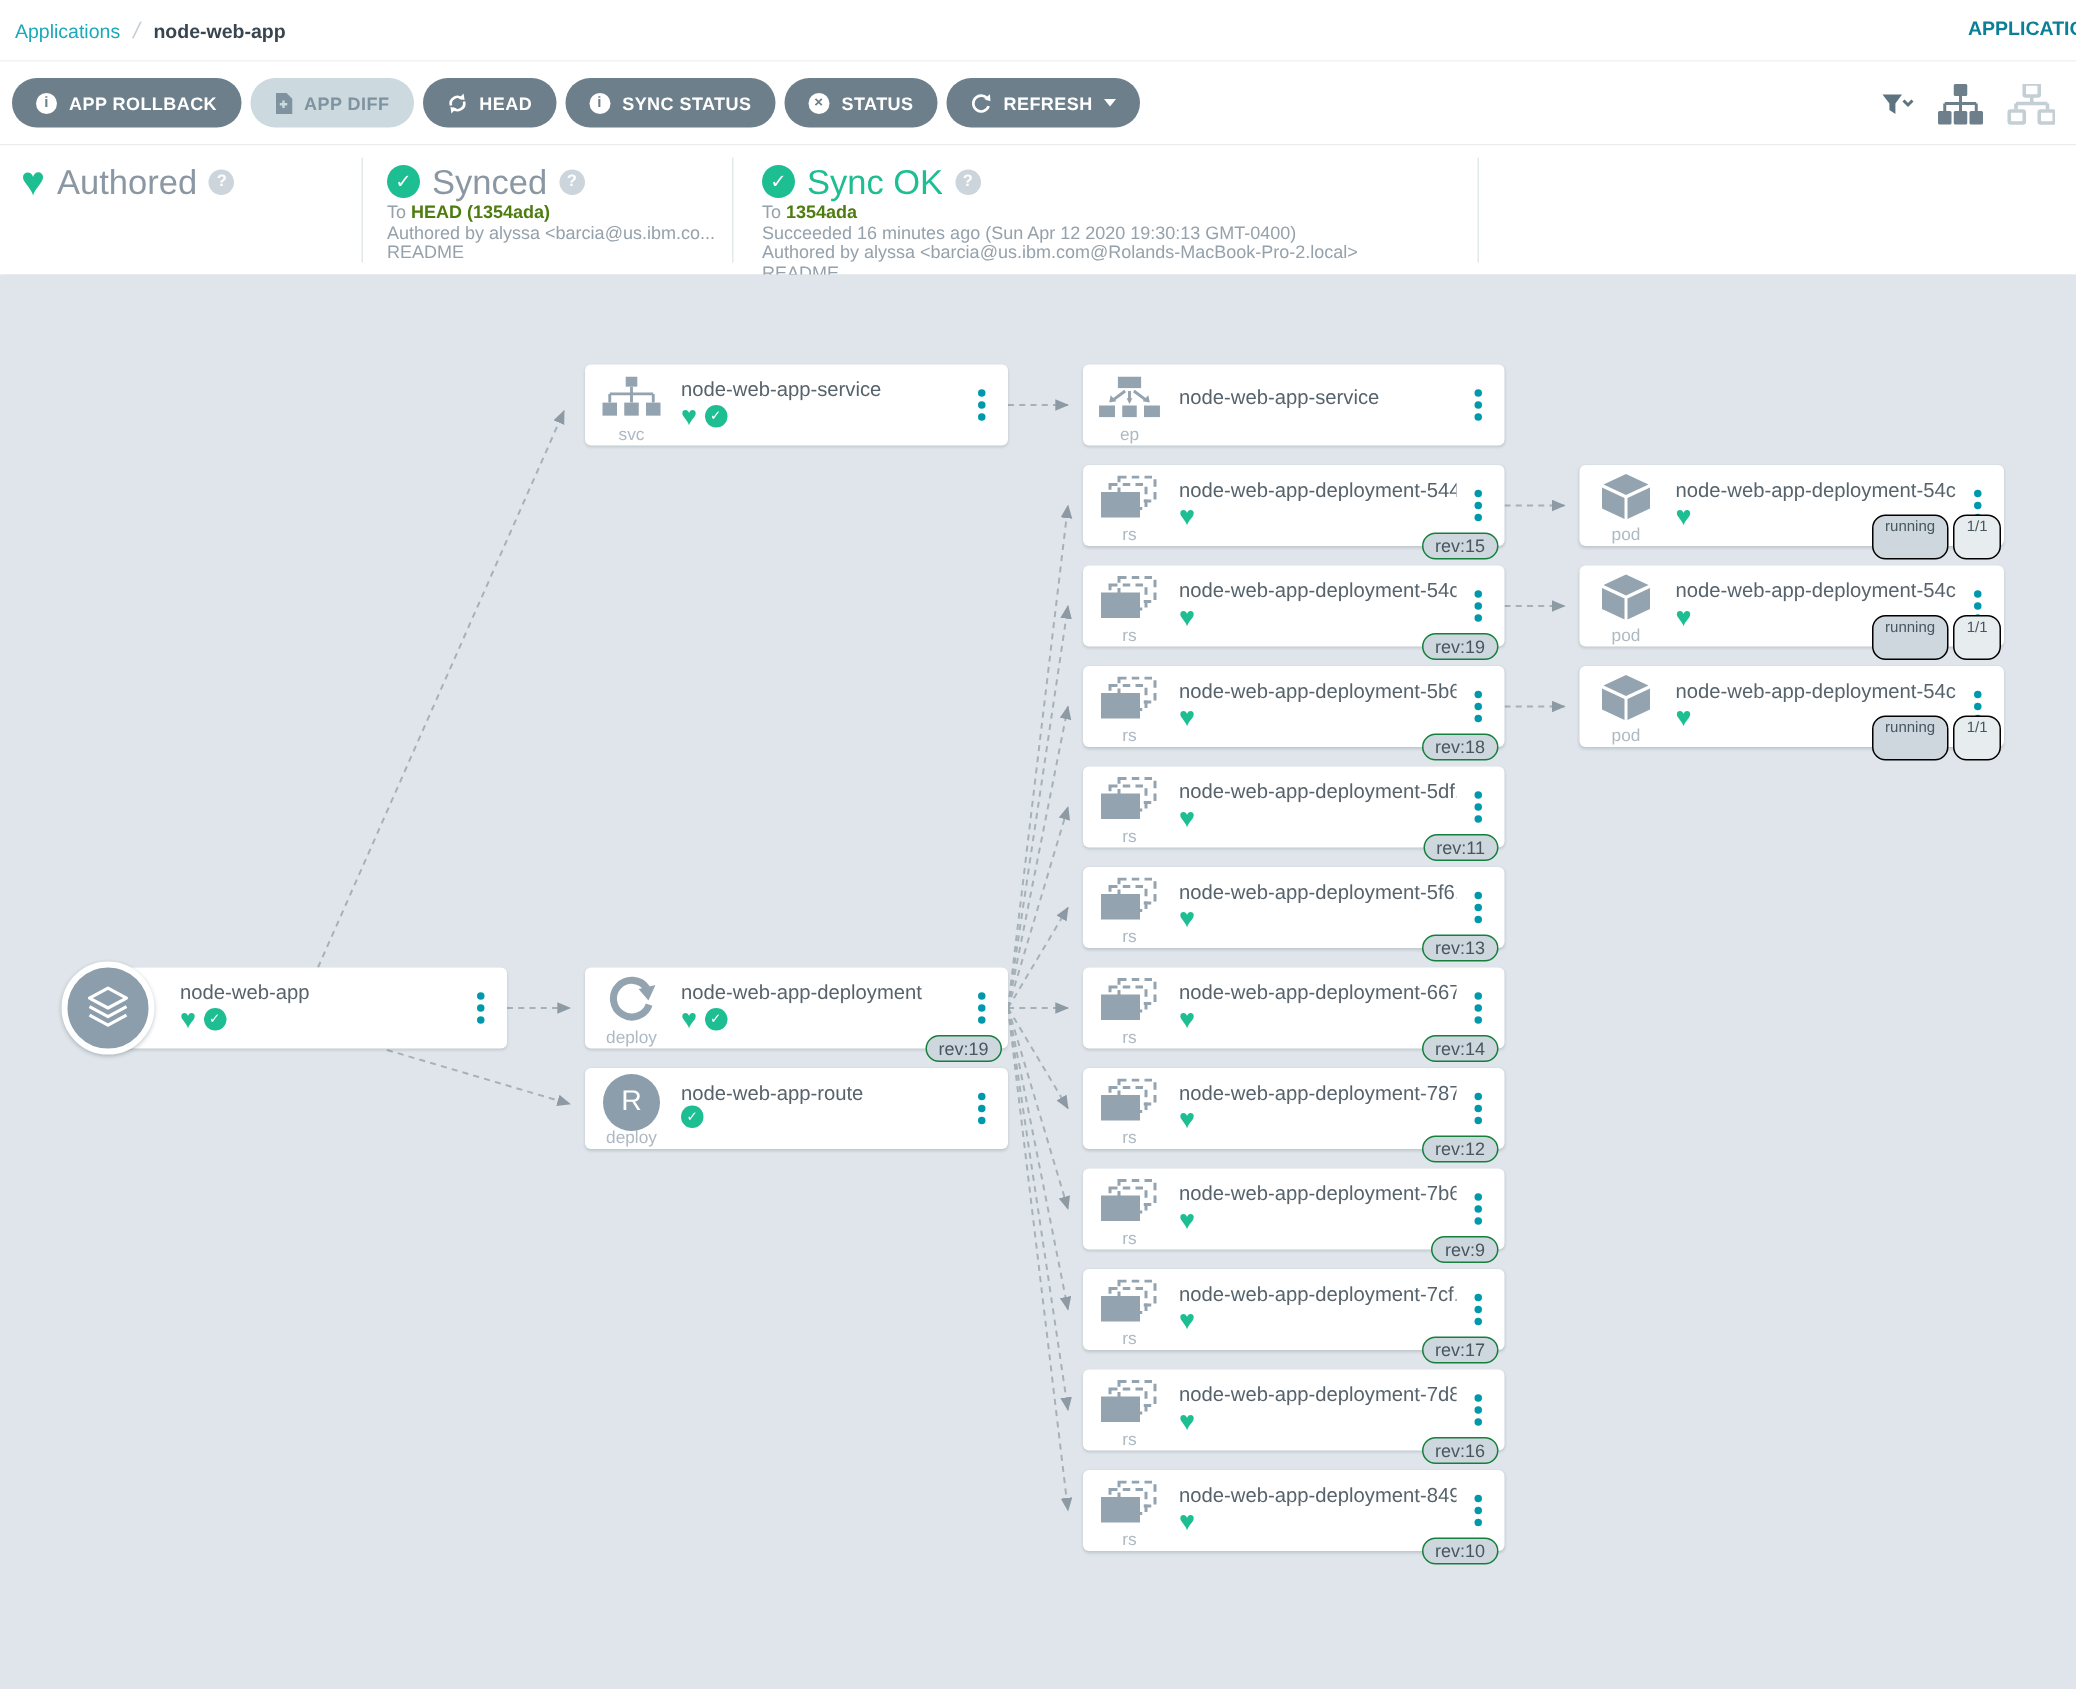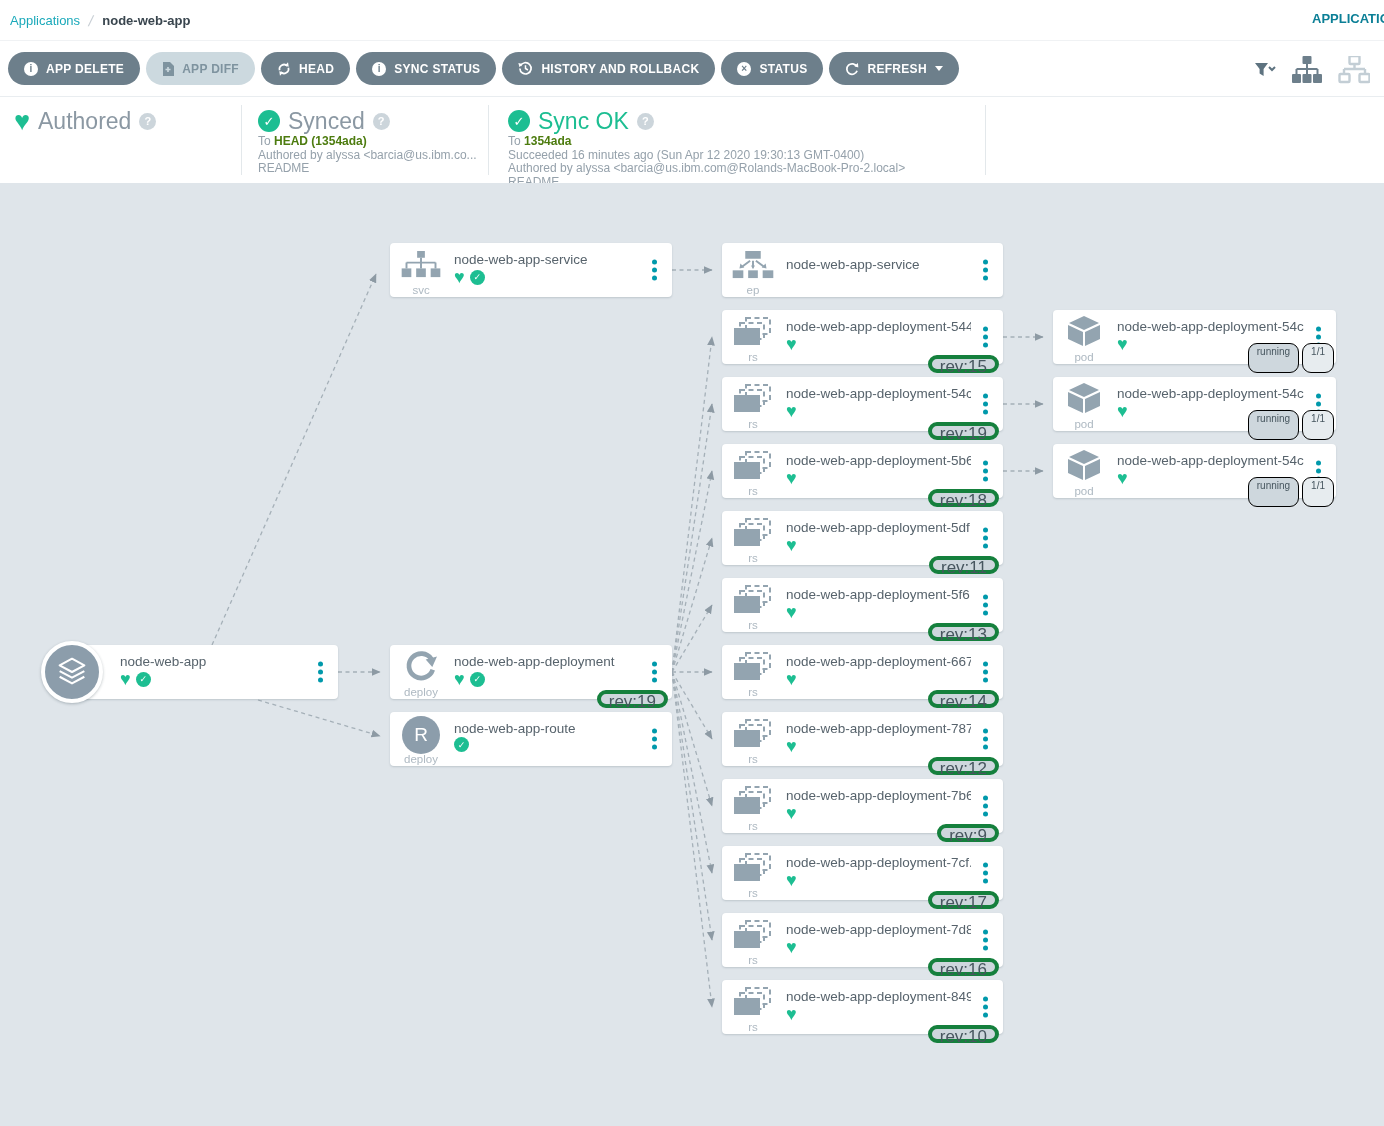--- a/index.html
+++ b/index.html
@@ -46,22 +46,22 @@
   .edges { position:absolute; left:0; top:0; z-index:0; }
   .edge { stroke:#a5b0b8; stroke-width:1.3; stroke-dasharray:4 3.5; fill:none; }
   .node-card { position:absolute; z-index:2; height:54px; background:#fff; border-radius:4px; box-shadow:0 1px 2px rgba(40,60,70,.18); cursor:pointer; }
   .icon-wrap { position:absolute; left:0; top:0; width:62px; height:100%; display:flex; align-items:center; justify-content:center; }
   .kind-label { position:absolute; left:0; bottom:1px; width:62px; text-align:center; font-size:11.5px; color:#aeb9c2; }
   .node-title { position:absolute; left:64px; right:32px; top:9px; font-size:13.5px; color:#57636c; white-space:nowrap; overflow:hidden; }
   .node-status { position:absolute; left:64px; top:25px; display:flex; align-items:center; gap:5px; }
   .node-status .heart { font-size:18px; }
   .menu-dots { position:absolute; right:12px; top:50%; transform:translateY(-50%); display:flex; flex-direction:column; gap:3px; cursor:pointer; padding:3px; }
   .menu-dots i { width:5px; height:5px; border-radius:50%; background:#0099ab; }
-  .pill { position:absolute; bottom:-9px; height:18px; line-height:16px; padding:0 8px; font-size:17px; color:#47565f;
-          background:#ced7dd; border:4px solid #15803d; border-radius:9px; white-space:nowrap; }
+  .pill { position:absolute; bottom:-9px; height:18px; line-height:16px; padding:0 8px; font-size:12px; color:#47565f;
+          background:#ced7dd; border:1px solid #15803d; border-radius:9px; white-space:nowrap; }
   .pill.rev { right:4px; }
   .pill-row { position:absolute; right:2px; bottom:-9px; display:flex; gap:3px; }
   .pill2 { height:30px; line-height:16px; padding:0 8px; font-size:10px; color:#47565f; border:1px solid #000000; border-radius:9px; background:#ced7dd; white-space:nowrap; }
   .pill2.light { background:#e7ecef; }
   .app-circle { position:absolute; z-index:3; left:41px; top:458px; width:62px; height:62px; border-radius:50%;
                 background:#8c9dab; border:4px solid #fff; box-shadow:0 1px 3px rgba(40,60,70,.3);
                 display:flex; align-items:center; justify-content:center; cursor:pointer; }
   .route-circle { width:38px; height:38px; border-radius:50%; background:#8c9dab; color:#fff; font-size:19px;
                   display:flex; align-items:center; justify-content:center; margin-bottom:8px; }
 </style>
@@ -73,48 +73,40 @@
     <span class="crumb-link">Applications</span>
     <span class="crumb-sep">/</span>
     <span class="crumb-current">node-web-app</span>
   </div>
   <span class="top-right-link">APPLICATIONS</span>
 </div>
 
 <div class="toolbar">
   <button class="tbtn">
     <span class="circ-ico">i</span>
-    <span>APP DELETE</span>
+    <span>APP ROLLBACK</span>
   </button>
   <button class="tbtn disabled">
     <svg width="12" height="14" viewBox="0 0 12 14">
       <path d="M1 0h7l4 4v10H1z" fill="#7e939f"></path>
       <path d="M6 5v5M3.5 7.5h5" stroke="#ccd9df" stroke-width="1.6"></path>
     </svg>
     <span>APP DIFF</span>
   </button>
   <button class="tbtn">
     <svg width="14" height="14" viewBox="0 0 16 16">
       <path d="M3 9.5a5.2 5.2 0 0 1 8.7-5M13 6.5a5.2 5.2 0 0 1-8.7 5" stroke="#fff" stroke-width="2" fill="none"></path>
       <polygon points="12.6,0.4 13.4,5.4 8.8,4.3" fill="#fff"></polygon>
       <polygon points="3.4,15.6 2.6,10.6 7.2,11.7" fill="#fff"></polygon>
     </svg>
     <span>HEAD</span>
   </button>
   <button class="tbtn">
     <span class="circ-ico">i</span>
     <span>SYNC STATUS</span>
-  </button>
-  <button class="tbtn">
-    <svg width="15" height="15" viewBox="0 0 16 16">
-      <path d="M2.6 5.2A6 6 0 1 1 2 8" stroke="#fff" stroke-width="1.8" fill="none"></path>
-      <polygon points="0.4,2.2 4.8,3.2 1.6,6.6" fill="#fff"></polygon>
-      <path d="M8 4.4V8l2.6 1.6" stroke="#fff" stroke-width="1.6" fill="none"></path>
-    </svg>
-    <span>HISTORY AND ROLLBACK</span>
   </button>
   <button class="tbtn">
     <span class="circ-ico">×</span>
     <span>STATUS</span>
   </button>
   <button class="tbtn">
     <svg width="14" height="14" viewBox="0 0 16 16">
       <path d="M13.4 5.2A6 6 0 1 0 13.8 10" stroke="#fff" stroke-width="2" fill="none"></path>
       <polygon points="14.8,1 15.2,6.2 10.4,4.6" fill="#fff"></polygon>
     </svg>

